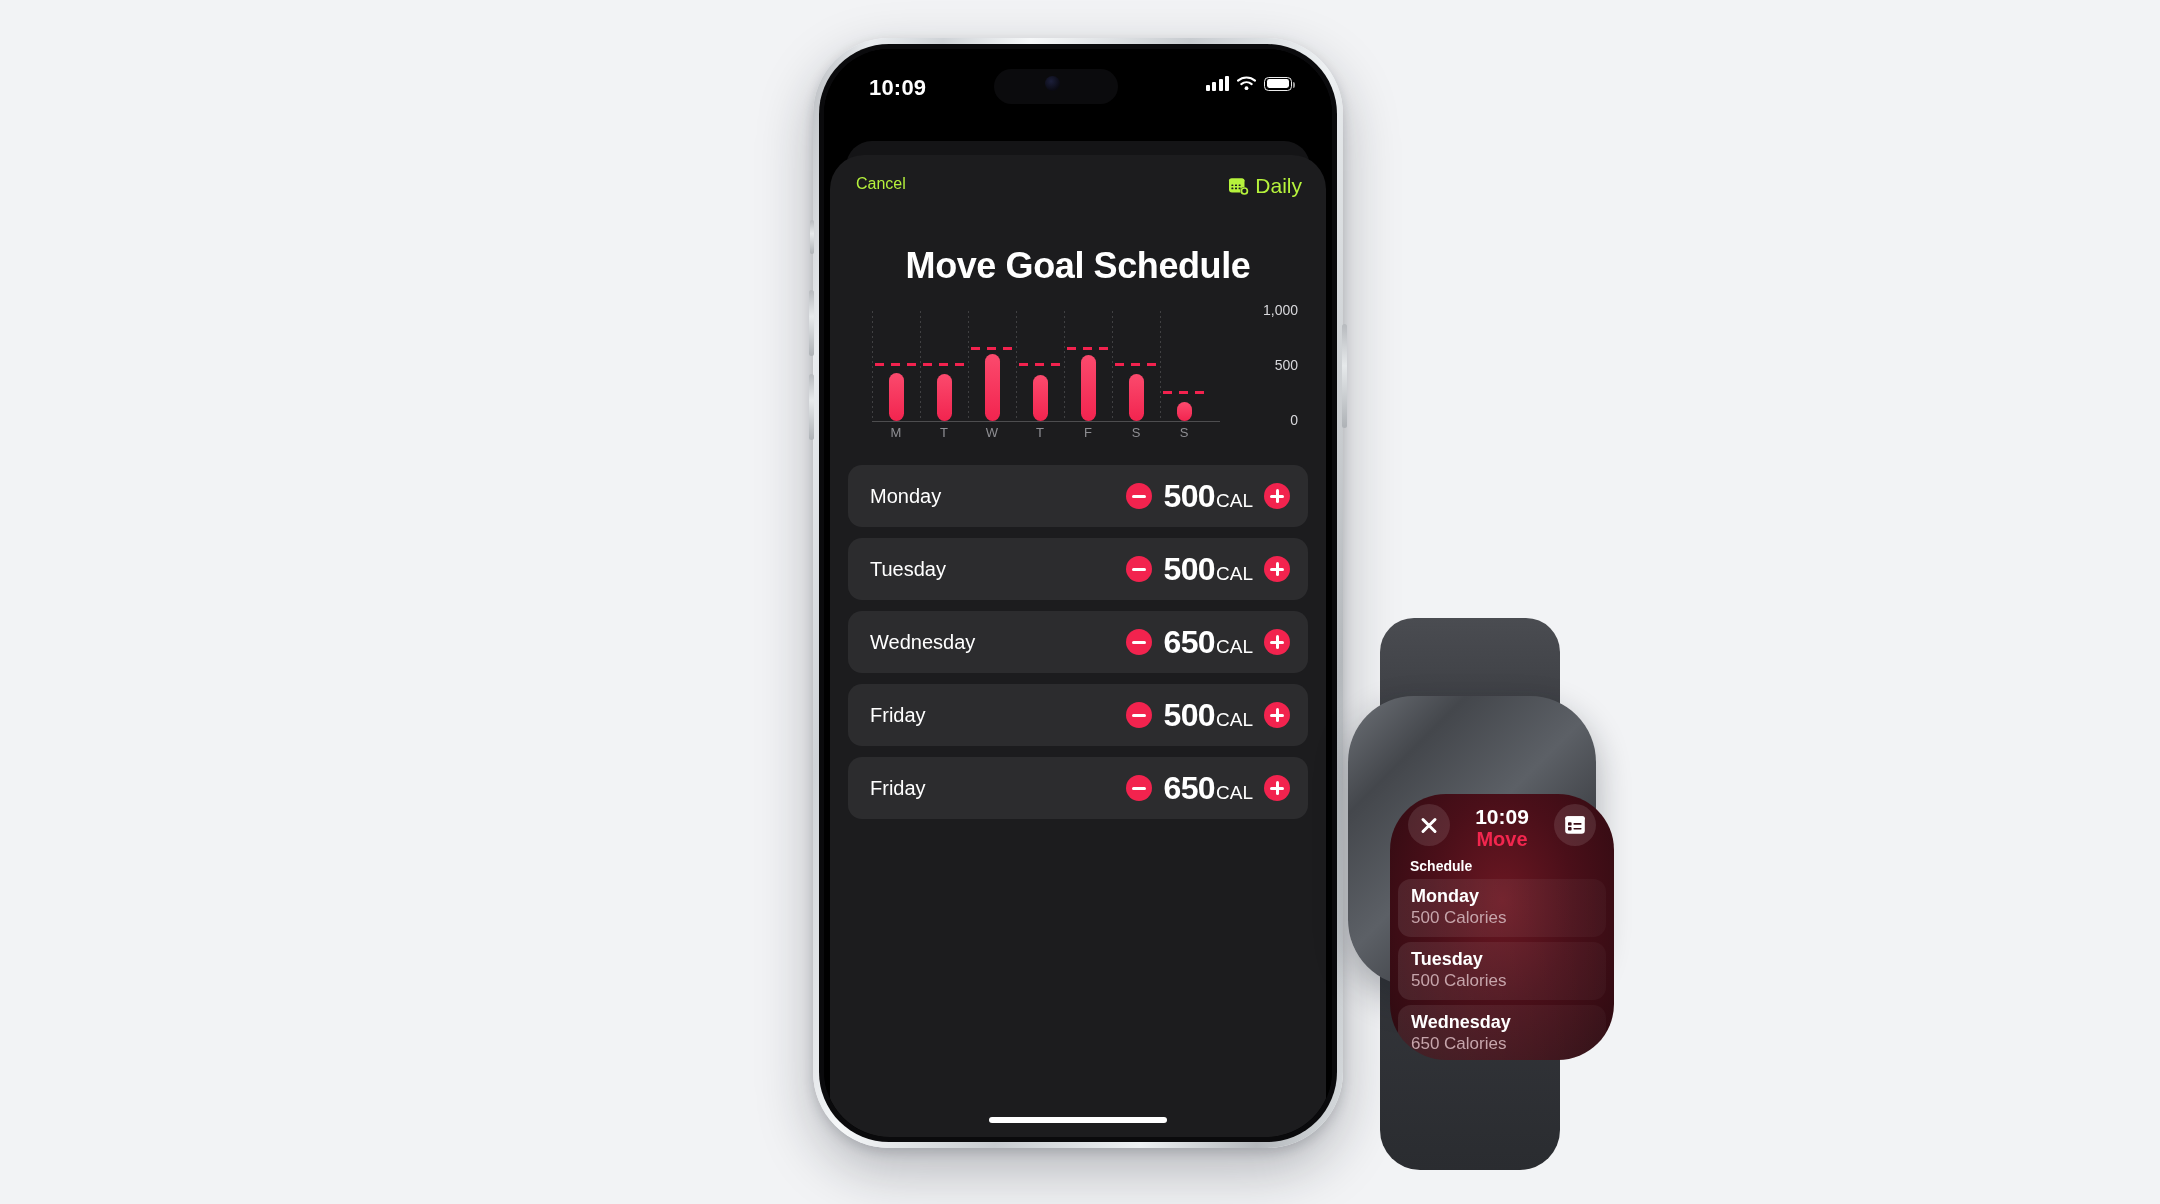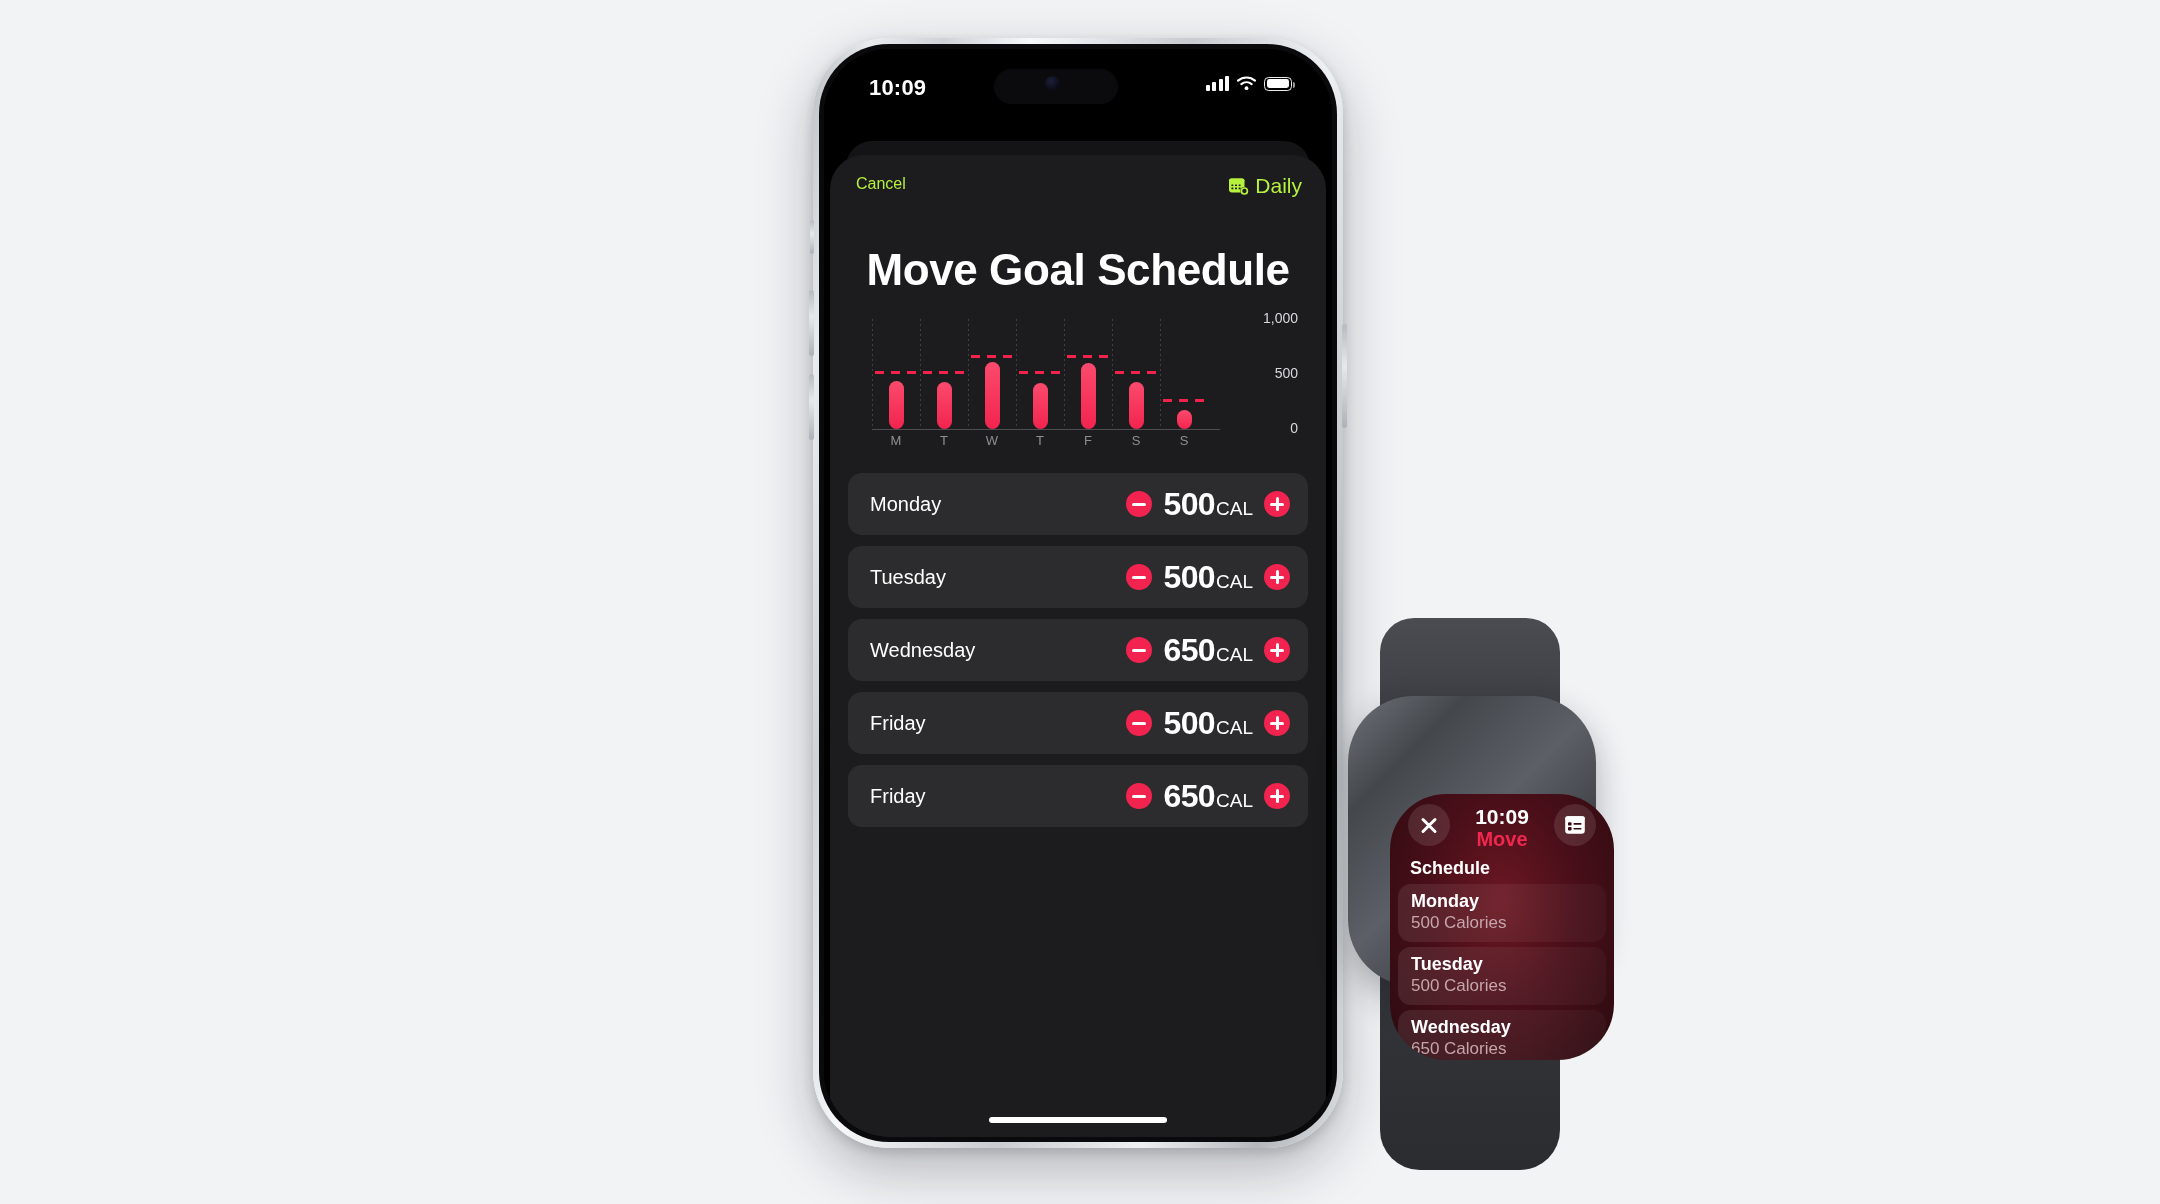--- a/index.html
+++ b/index.html
@@ -131,21 +131,21 @@
   #daily-btn {
     position:absolute; right: 24px; top: 19px;
     display:flex; align-items:center; gap:5px;
     color:#b6f23c; font-size:21px;
     background:none; border:none; cursor:pointer;
     font-family: "Liberation Sans", sans-serif;
   }
 
   #page-title {
     text-align:center; color:#fff;
-    font-size: 44px; font-weight: bold;
+    font-size: 36px; font-weight: bold;
     margin-top: 26px; letter-spacing:-.4px;
   }
   #page-subtitle {
     text-align:center; color:#d8d8dc;
     font-size: 18px; line-height: 1.35;
     margin: 13px auto 0; width: 420px;
   }
 
   
   #chart {
@@ -300,21 +300,21 @@
     text-align:center; color:#f2264e; font-size:20px; font-weight:bold;
   }
   #watch-list-btn {
     position:absolute; right: 18px; top: 10px;
     width: 42px; height: 42px; border-radius:50%;
     background: rgba(255,255,255,.11);
     border:none; cursor:pointer;
     display:flex; align-items:center; justify-content:center;
   }
   #watch-section {
-    color:#fff; font-size:18px; font-weight:bold;
+    color:#fff; font-size:14px; font-weight:bold;
     margin: 2px 0 5px 20px;
   }
   .wrow {
     margin: 0 8px 5px 8px;
     padding: 7px 0 9px 13px;
     border-radius: 13px;
     background: linear-gradient(90deg, rgba(255,255,255,.09), rgba(255,255,255,.03));
   }
   .wrow-day { color:#fff; font-size:18px; font-weight:bold; }
   .wrow-cal { color:#c6a5ab; font-size:17px; margin-top:1px; }

